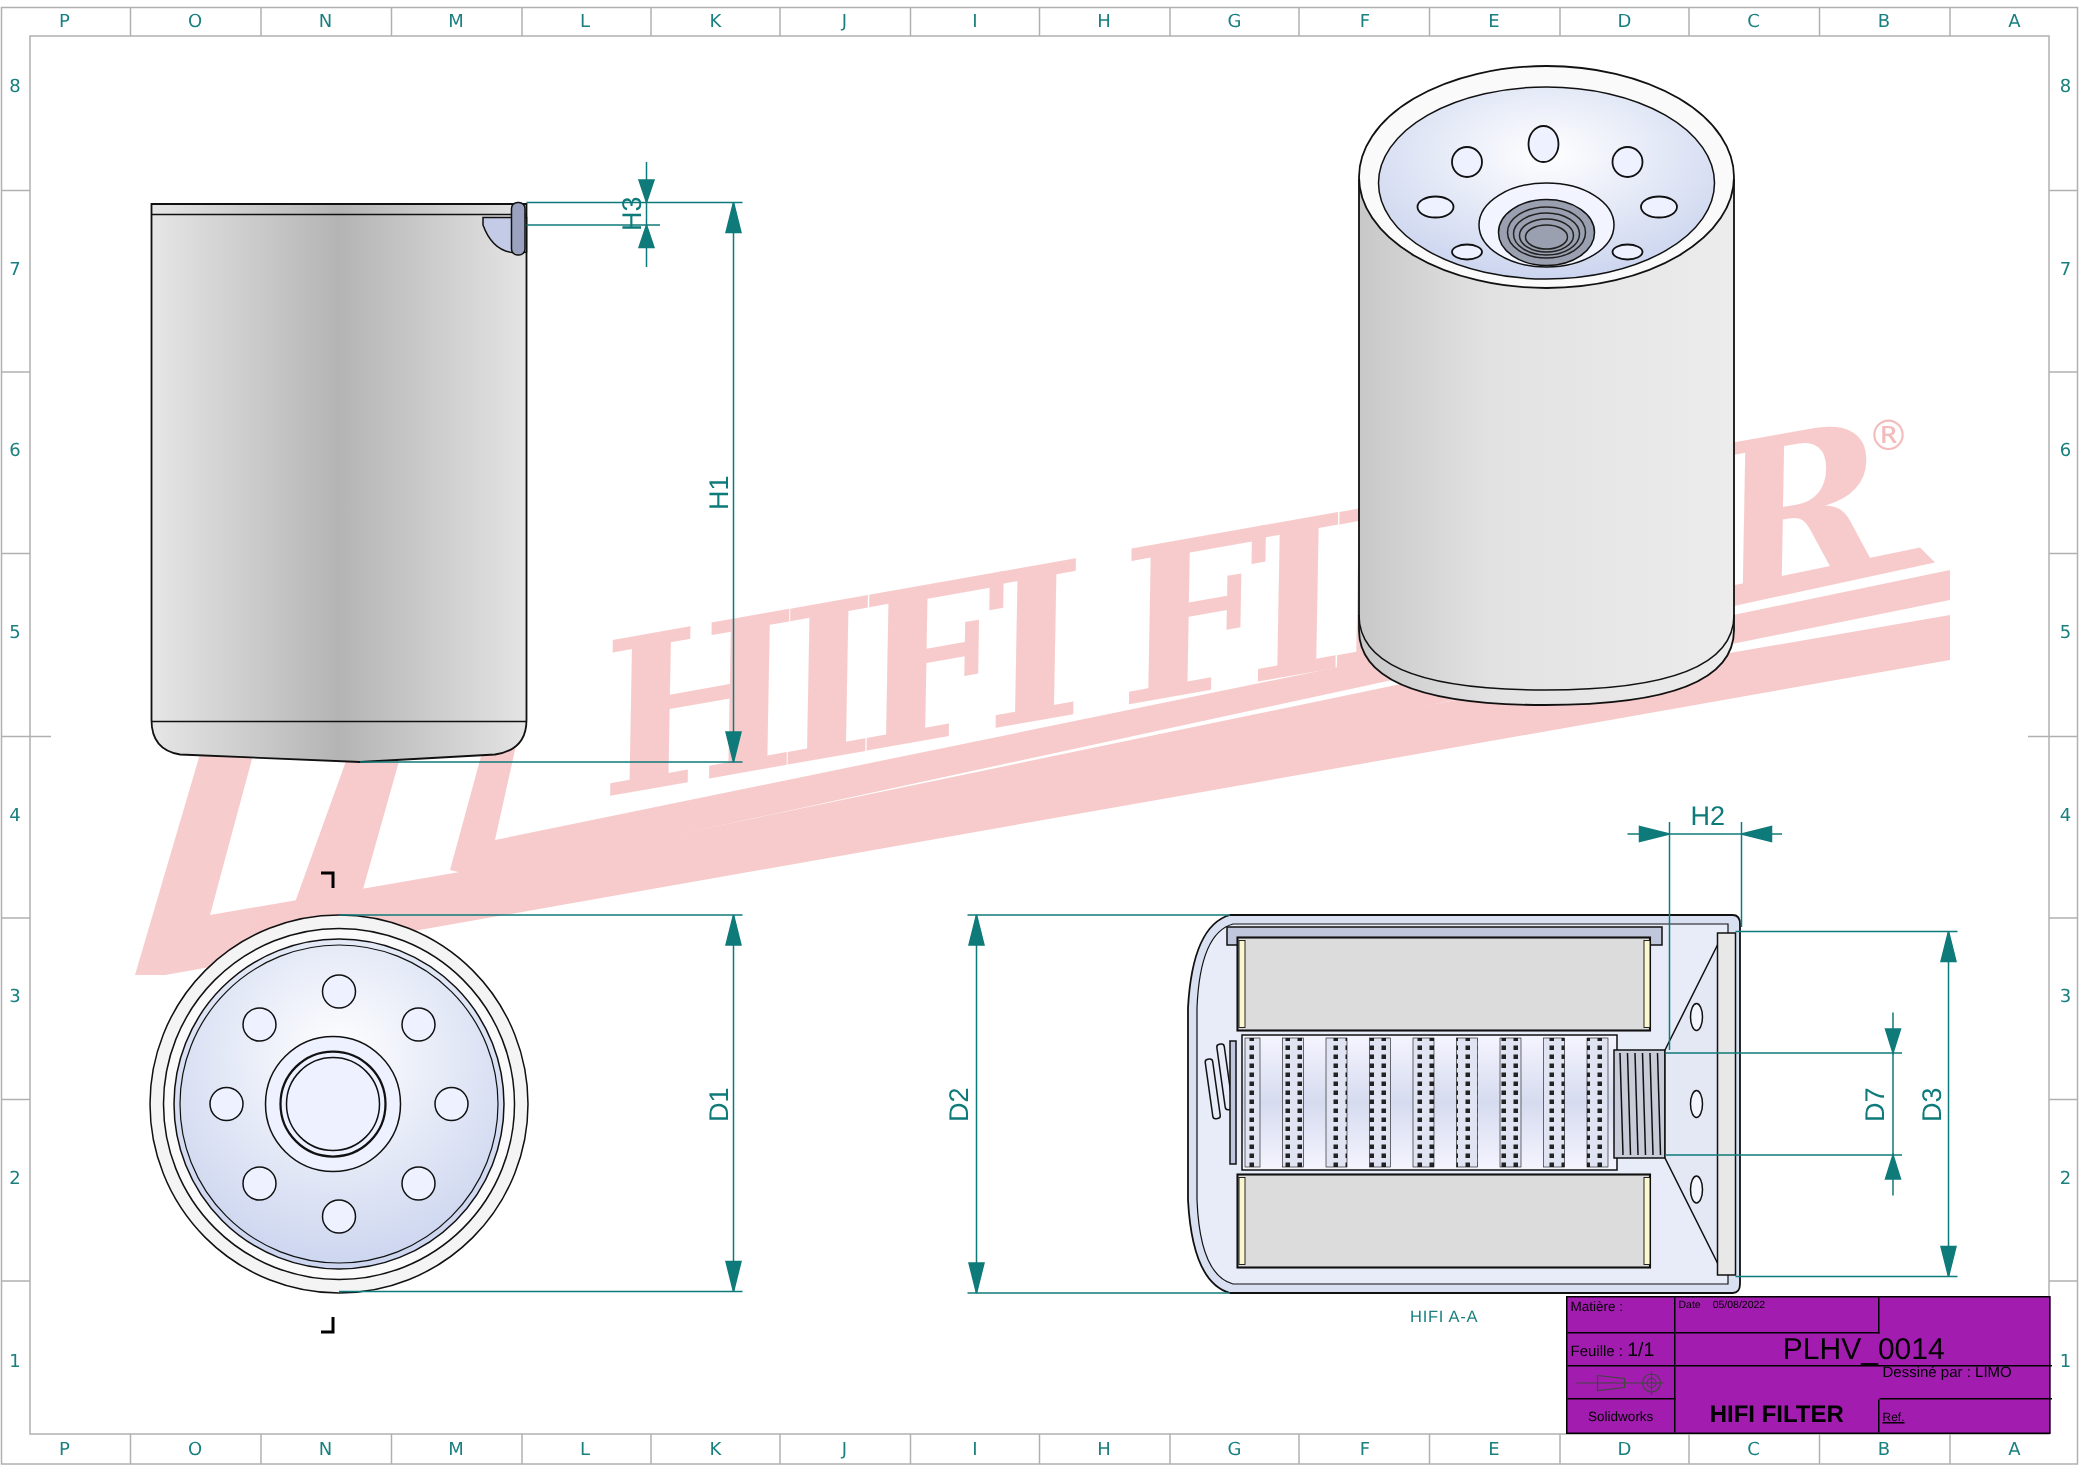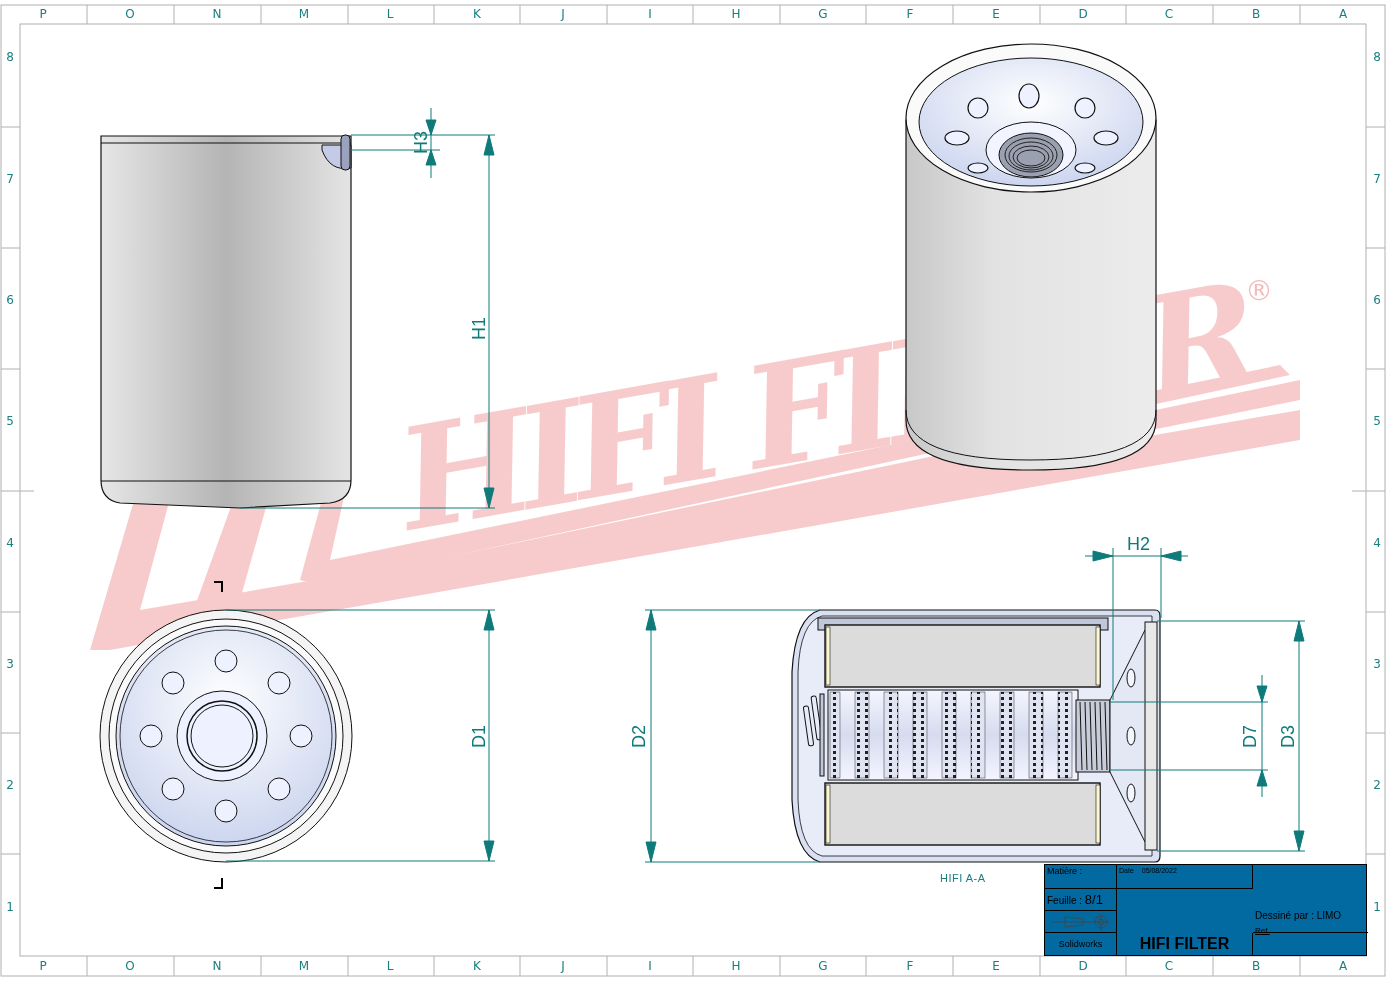--- a/index.html
+++ b/index.html
@@ -1,21 +1,21 @@
 <!DOCTYPE html>
 <html><head>
 <meta charset="utf-8">
 <style>
   html,body{margin:0;padding:0;background:#fff;}
   body{width:1388px;height:982px;position:relative;overflow:hidden;font-family:"Liberation Sans",sans-serif;}
   svg{position:absolute;left:0;top:0;}
   .zone-label{position:absolute;color:#1a7f7f;font-size:12px;font-family:"DejaVu Sans",sans-serif;text-align:center;width:20px;}
   .dim-label{position:absolute;color:#0f7a7a;font-size:18px;font-family:"Liberation Sans",sans-serif;}
   .rot{transform:rotate(-90deg);transform-origin:center;}
-  .tb{position:absolute;left:1044px;top:864px;width:323px;height:92px;border:1px solid #000;background:#0369a1;box-sizing:border-box;}
+  .tb{position:absolute;left:1044px;top:864px;width:323px;height:92px;border:1px solid #000;background:#a21caf;box-sizing:border-box;}
   .tb .cell{position:absolute;border-right:1px solid #000;border-bottom:1px solid #000;box-sizing:border-box;font-size:9px;color:#000;overflow:hidden;}
   .red{color:#e00000;}
   .grey{color:#888;}
   .coupe{position:absolute;left:940px;top:872px;color:#1a7f7f;font-size:11px;letter-spacing:0.5px;}
 </style>
 </head>
 <body>
 
 <svg width="1388" height="982" viewBox="0 0 1388 982">
   <defs>
@@ -319,29 +319,30 @@
   <div class="cell" style="left:72px;top:0;width:136px;height:24px;padding:2px 2px;font-size:7px;">
     <span>Date</span>
     <span style="margin-left:6px">05/08/2022</span>
   </div>
   <div class="cell" style="left:208px;top:0;width:115px;height:24px;padding:1px 2px;font-size:10px;border-right:none;margin-top:44px;">
     <span>Dessiné par :</span>
     <span>LIMO</span>
   </div>
   <div class="cell" style="left:0;top:24px;width:72px;height:22px;padding:3px 2px;font-size:10px;">
     <span>Feuille :</span>
-    <span style="font-size:13px">8/1</span>
-  </div>
+    <span style="font-size:13px">1/1</span>
+  </div>
+  <div class="cell red" style="left:72px;top:24px;width:251px;height:22px;font-size:20px;text-align:center;line-height:22px;border-right:none;">PLHV_0014</div>
   <div class="cell" style="left:0;top:46px;width:72px;height:22px;">
     <svg width="72" height="22" style="position:static">
       <line x1="6" y1="11" x2="64" y2="11" stroke="#444" stroke-width="0.8"></line>
       <polygon points="20,6 38,8 38,14 20,16" fill="none" stroke="#444" stroke-width="0.8"></polygon>
       <circle cx="56" cy="11" r="6" fill="none" stroke="#444" stroke-width="0.8"></circle>
       <circle cx="56" cy="11" r="3" fill="none" stroke="#444" stroke-width="0.8"></circle>
       <line x1="56" y1="3" x2="56" y2="19" stroke="#444" stroke-width="0.8"></line>
     </svg>
   </div>
   <div class="cell" style="left:0;top:68px;width:72px;height:22px;font-size:9px;text-align:center;line-height:22px;border-bottom:none;">Solidworks</div>
   <div class="cell red" style="left:72px;top:68px;width:136px;height:22px;font-size:16px;font-weight:bold;text-align:center;line-height:22px;border-bottom:none;">HIFI FILTER</div>
-  <div class="cell" style="left:208px;top:60px;width:115px;height:22px;font-size:8px;padding:1px 2px;border:none;text-decoration:underline;">
+  <div class="cell" style="left:208px;top:74px;width:115px;height:22px;font-size:8px;padding:1px 2px;border:none;text-decoration:underline;">
     <span>Ref.</span>
   </div>
 </div>
 
 </body></html>

